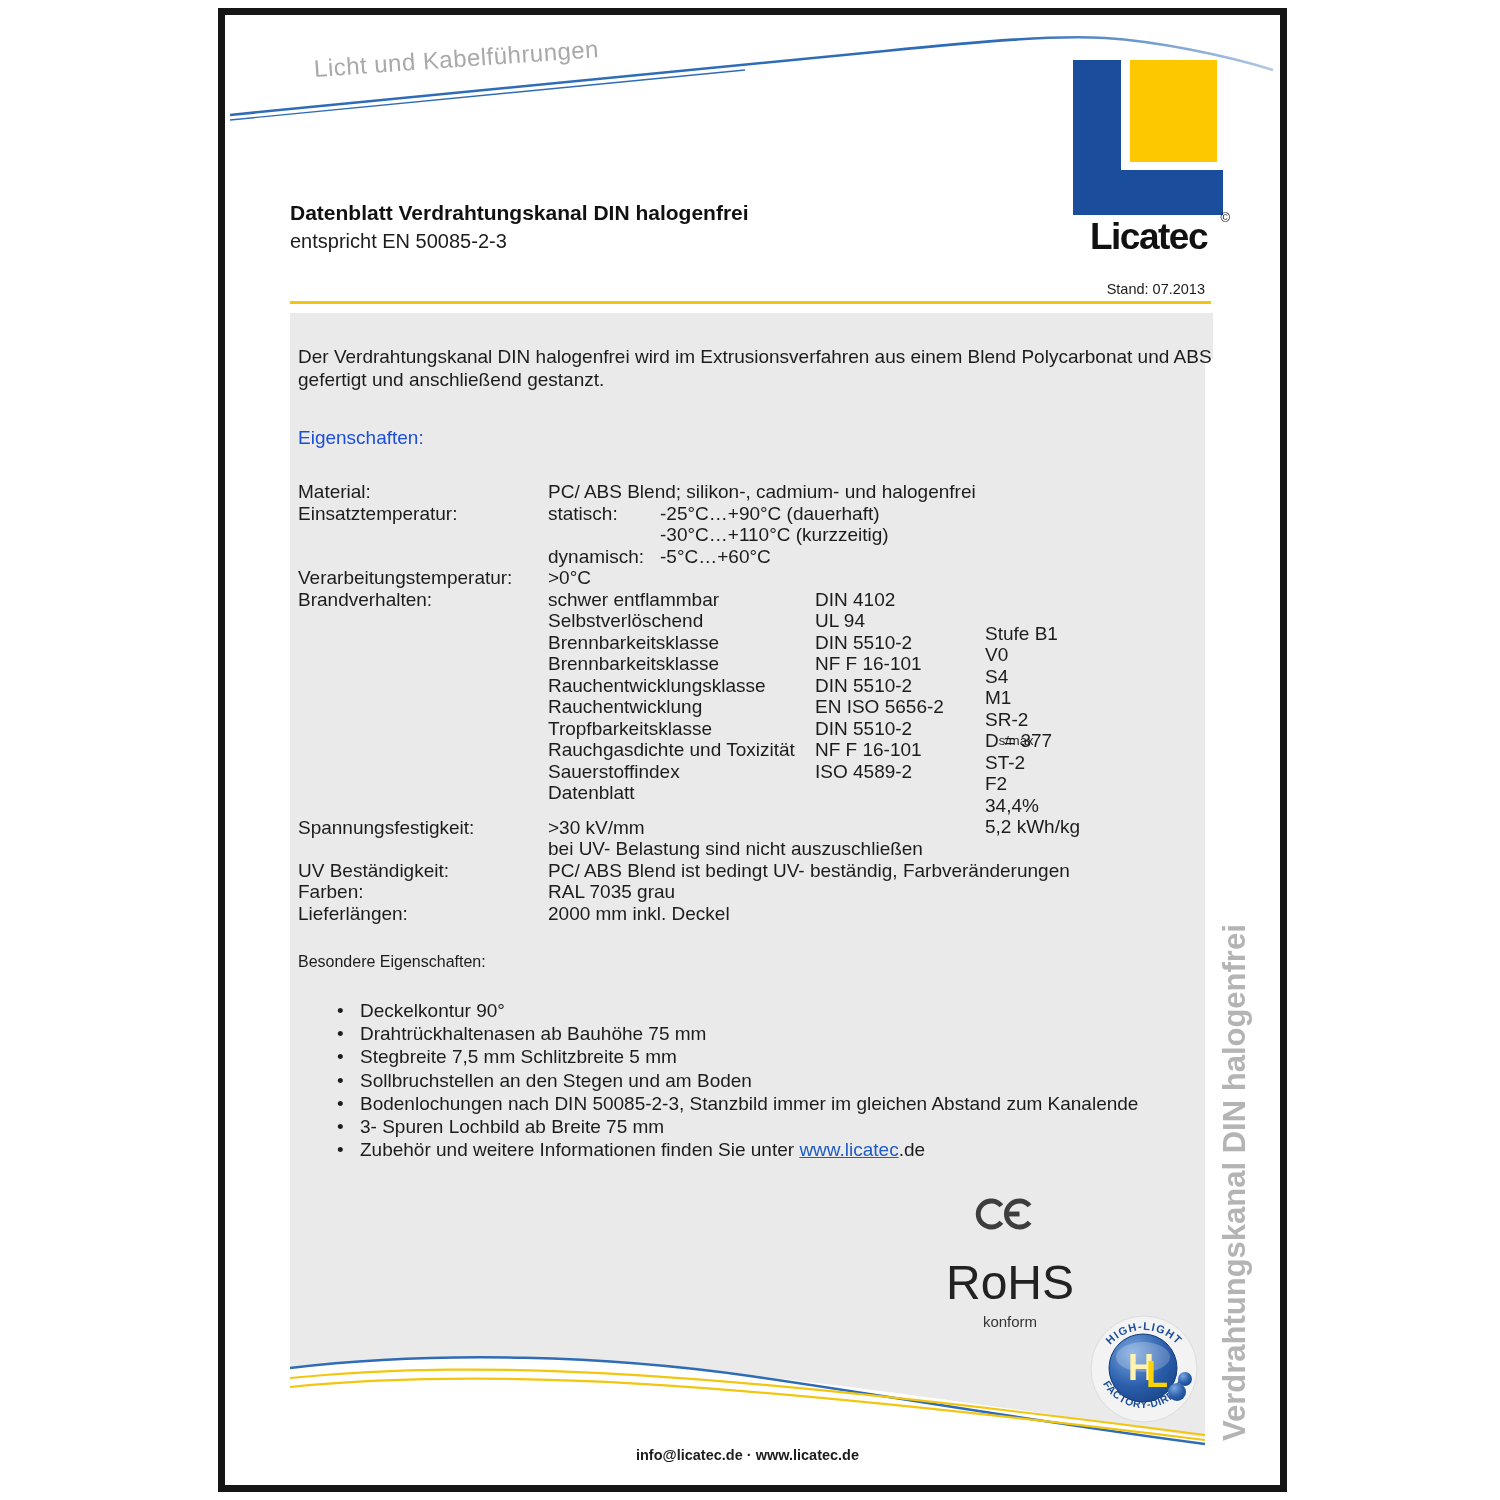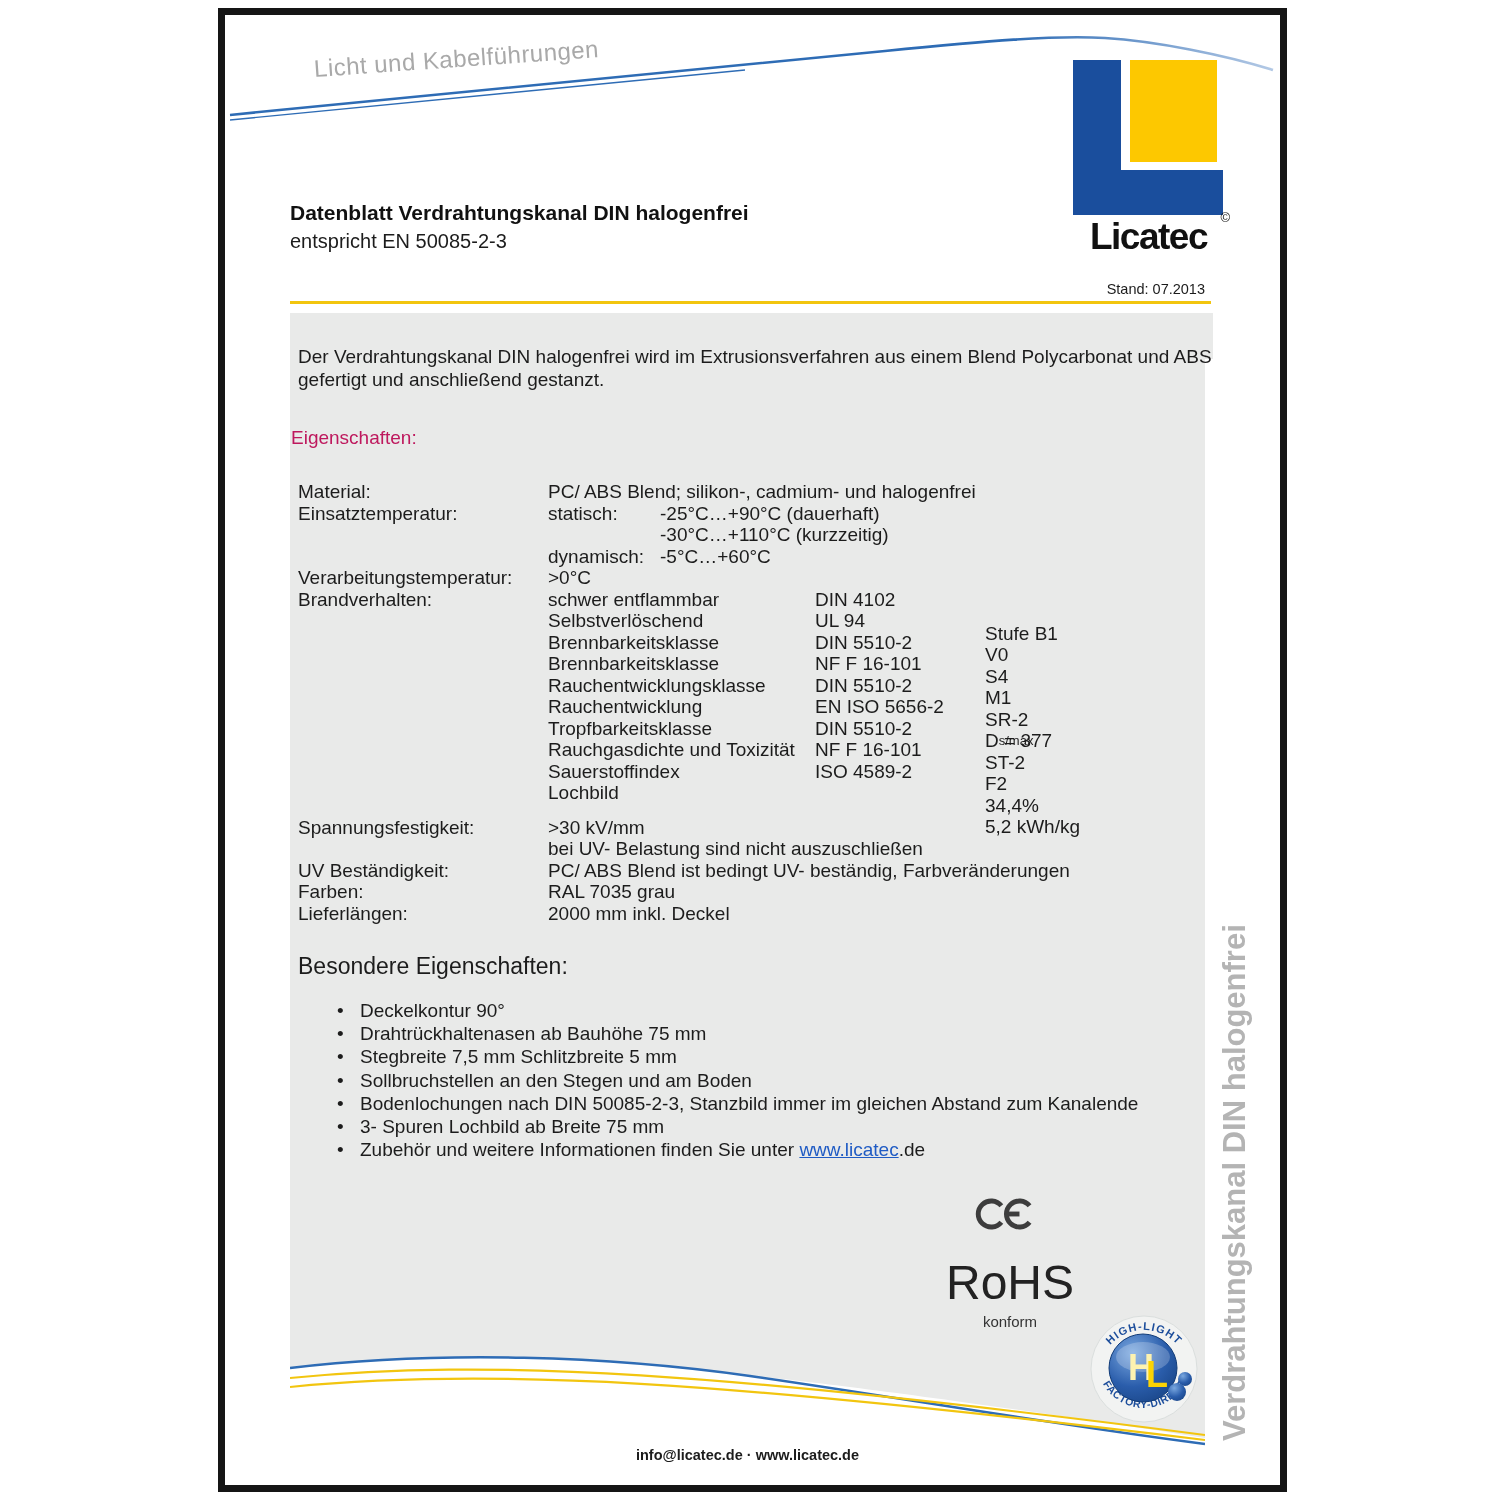--- a/index.html
+++ b/index.html
@@ -25,22 +25,22 @@
   .doc-title{left:65px;top:186px;font-size:21px;font-weight:bold;color:#111;white-space:nowrap;}
   .doc-subtitle{left:65px;top:215px;font-size:20px;color:#1c1c1c;white-space:nowrap;}
   .yellow-rule{left:65px;top:286px;width:921px;height:3px;background:#f2c50f;}
 
   .graybox{left:65px;top:298px;width:915px;height:1028px;background:#e9eae9;}
   .graybox-step{left:980px;top:298px;width:8px;height:46px;background:#e9eae9;}
   .bottomcurves{left:65px;top:1325px;}
 
   .intro{left:73px;top:330px;font-size:19px;line-height:23px;color:#1c1c1c;}
   .intro div{position:static;white-space:nowrap;}
-  .h-eigen{left:66px;top:412px;font-size:19px;color:#be185d;}
-  .h-besond{left:73px;top:938px;font-size:23px;color:#1c1c1c;}
+  .h-eigen{left:73px;top:412px;font-size:19px;color:#1d4ed8;}
+  .h-besond{left:73px;top:938px;font-size:16px;color:#1c1c1c;}
 
   #spec-rows{left:73px;top:466px;width:905px;font-size:19px;color:#1c1c1c;}
   .spec-row{position:relative;height:21.5px;line-height:21.5px;text-align:center;}
   .spec-row.gap{margin-top:13px;}
   .spec-row span{position:absolute;top:0;white-space:nowrap;}
   .spec-row .sl{left:0;}
   .spec-row .sa{left:250px;}
   .spec-row .sb{left:362px;}
   .spec-row .sc{left:517px;}
   .spec-row .sd{left:687px;margin-top:34px;}
@@ -175,21 +175,21 @@
         <span class="sa">Rauchgasdichte und Toxizität</span>
         <span class="sc">NF F 16-101</span>
         <span class="sd">F2</span>
       </div>
       <div class="spec-row">
         <span class="sa">Sauerstoffindex</span>
         <span class="sc">ISO 4589-2</span>
         <span class="sd">34,4%</span>
       </div>
       <div class="spec-row">
-        <span class="sa">Lochbild</span>
+        <span class="sa">Datenblatt</span>
         <span class="sd">5,2 kWh/kg</span>
       </div>
       <div class="spec-row gap">
         <span class="sl">Spannungsfestigkeit:</span>
         <span class="sa">&gt;30 kV/mm</span>
       </div>
       <div class="spec-row">
         <span class="sa">bei UV- Belastung sind nicht auszuschließen</span>
       </div>
       <div class="spec-row">

